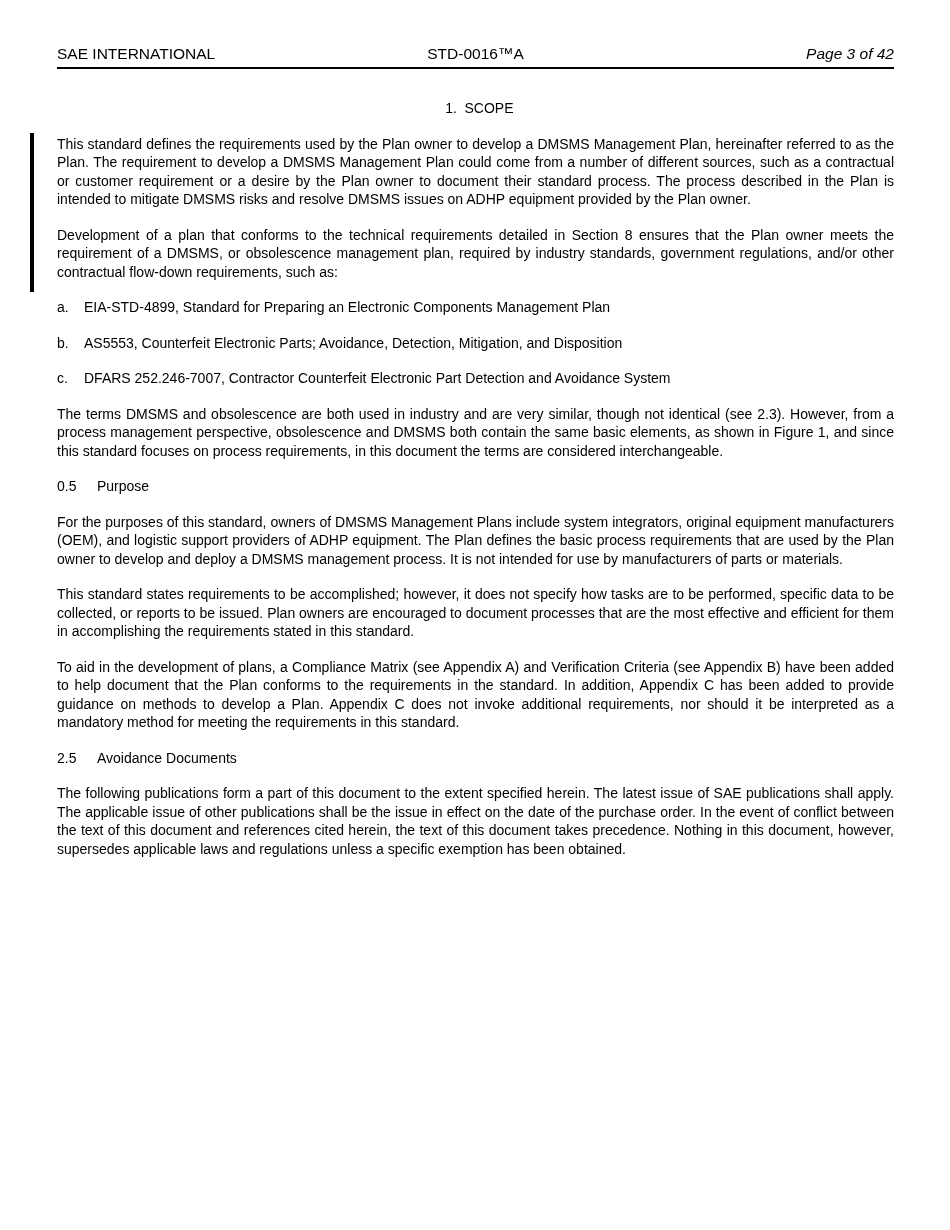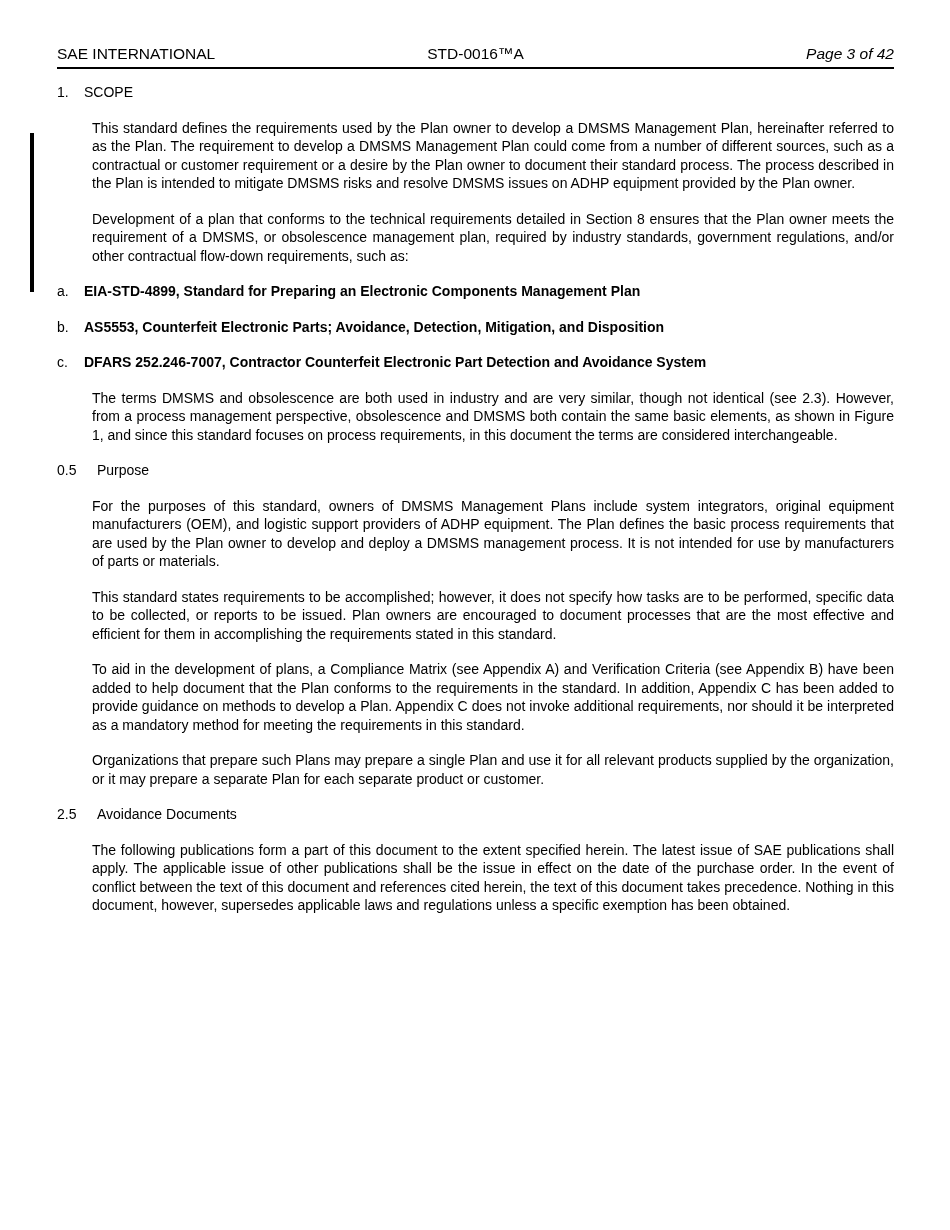--- a/index.html
+++ b/index.html
@@ -49,42 +49,42 @@
 
   
   .doc-body {
     position: absolute;
     top: 68px;
     left: 57px;
     right: 56px;
     font-size: 14px;
     line-height: 18.5px;
   }
-  .doc-body > :first-child { margin-top: 15px; }
+  .doc-body > :first-child { margin-top: 31px; text-align: center; }
   .hd, .para, .li {
     margin: 0 0 17px 0;
     padding: 0;
     font-size: 14px;
     font-weight: normal;
     line-height: 18.5px;
   }
-  .para { text-align: justify; margin-left: 35px; }
+  .para { text-align: justify; }
   .num {
     display: inline-block;
     min-width: 27px;
   }
   .num-wide {
     display: inline-block;
     min-width: 40px;
   }
   .li { display: flex; }
   .li .marker {
     flex: 0 0 27px;
   }
-  .li .li-text { flex: 1 1 auto; font-weight: bold; }
+  .li .li-text { flex: 1 1 auto; }
 </style>
 </head>
 <body>
 
 <div class="page">
 
   <header class="page-header">
     <span class="hcell">SAE INTERNATIONAL</span>
     <span class="hcell hcenter">STD-0016™A</span>
     <span class="hcell hright">Page 3 of 42</span>
@@ -118,21 +118,20 @@
     <p class="para">The terms DMSMS and obsolescence are both used in industry and are very similar, though not identical (see 2.3). However, from a process management perspective, obsolescence and DMSMS both contain the same basic elements, as shown in Figure 1, and since this standard focuses on process requirements, in this document the terms are considered interchangeable.</p>
 
     <h3 class="hd"><span class="num-wide">0.5</span><span>Purpose</span></h3>
 
     <p class="para">For the purposes of this standard, owners of DMSMS Management Plans include system integrators, original equipment manufacturers (OEM), and logistic support providers of ADHP equipment. The Plan defines the basic process requirements that are used by the Plan owner to develop and deploy a DMSMS management process. It is not intended for use by manufacturers of parts or materials.</p>
 
     <p class="para">This standard states requirements to be accomplished; however, it does not specify how tasks are to be performed, specific data to be collected, or reports to be issued. Plan owners are encouraged to document processes that are the most effective and efficient for them in accomplishing the requirements stated in this standard.</p>
 
     <p class="para">To aid in the development of plans, a Compliance Matrix (see Appendix A) and Verification Criteria (see Appendix B) have been added to help document that the Plan conforms to the requirements in the standard. In addition, Appendix C has been added to provide guidance on methods to develop a Plan. Appendix C does not invoke additional requirements, nor should it be interpreted as a mandatory method for meeting the requirements in this standard.</p>
 
-    <p class="para">Organizations that prepare such Plans may prepare a single Plan and use it for all relevant products supplied by the organization, or it may prepare a separate Plan for each separate product or customer.</p>
 
 
     <h3 class="hd"><span class="num-wide">2.5</span><span>Avoidance Documents</span></h3>
 
     <p class="para">The following publications form a part of this document to the extent specified herein. The latest issue of SAE publications shall apply. The applicable issue of other publications shall be the issue in effect on the date of the purchase order. In the event of conflict between the text of this document and references cited herein, the text of this document takes precedence. Nothing in this document, however, supersedes applicable laws and regulations unless a specific exemption has been obtained.</p>
 
   </main>
 
 </div>
 

